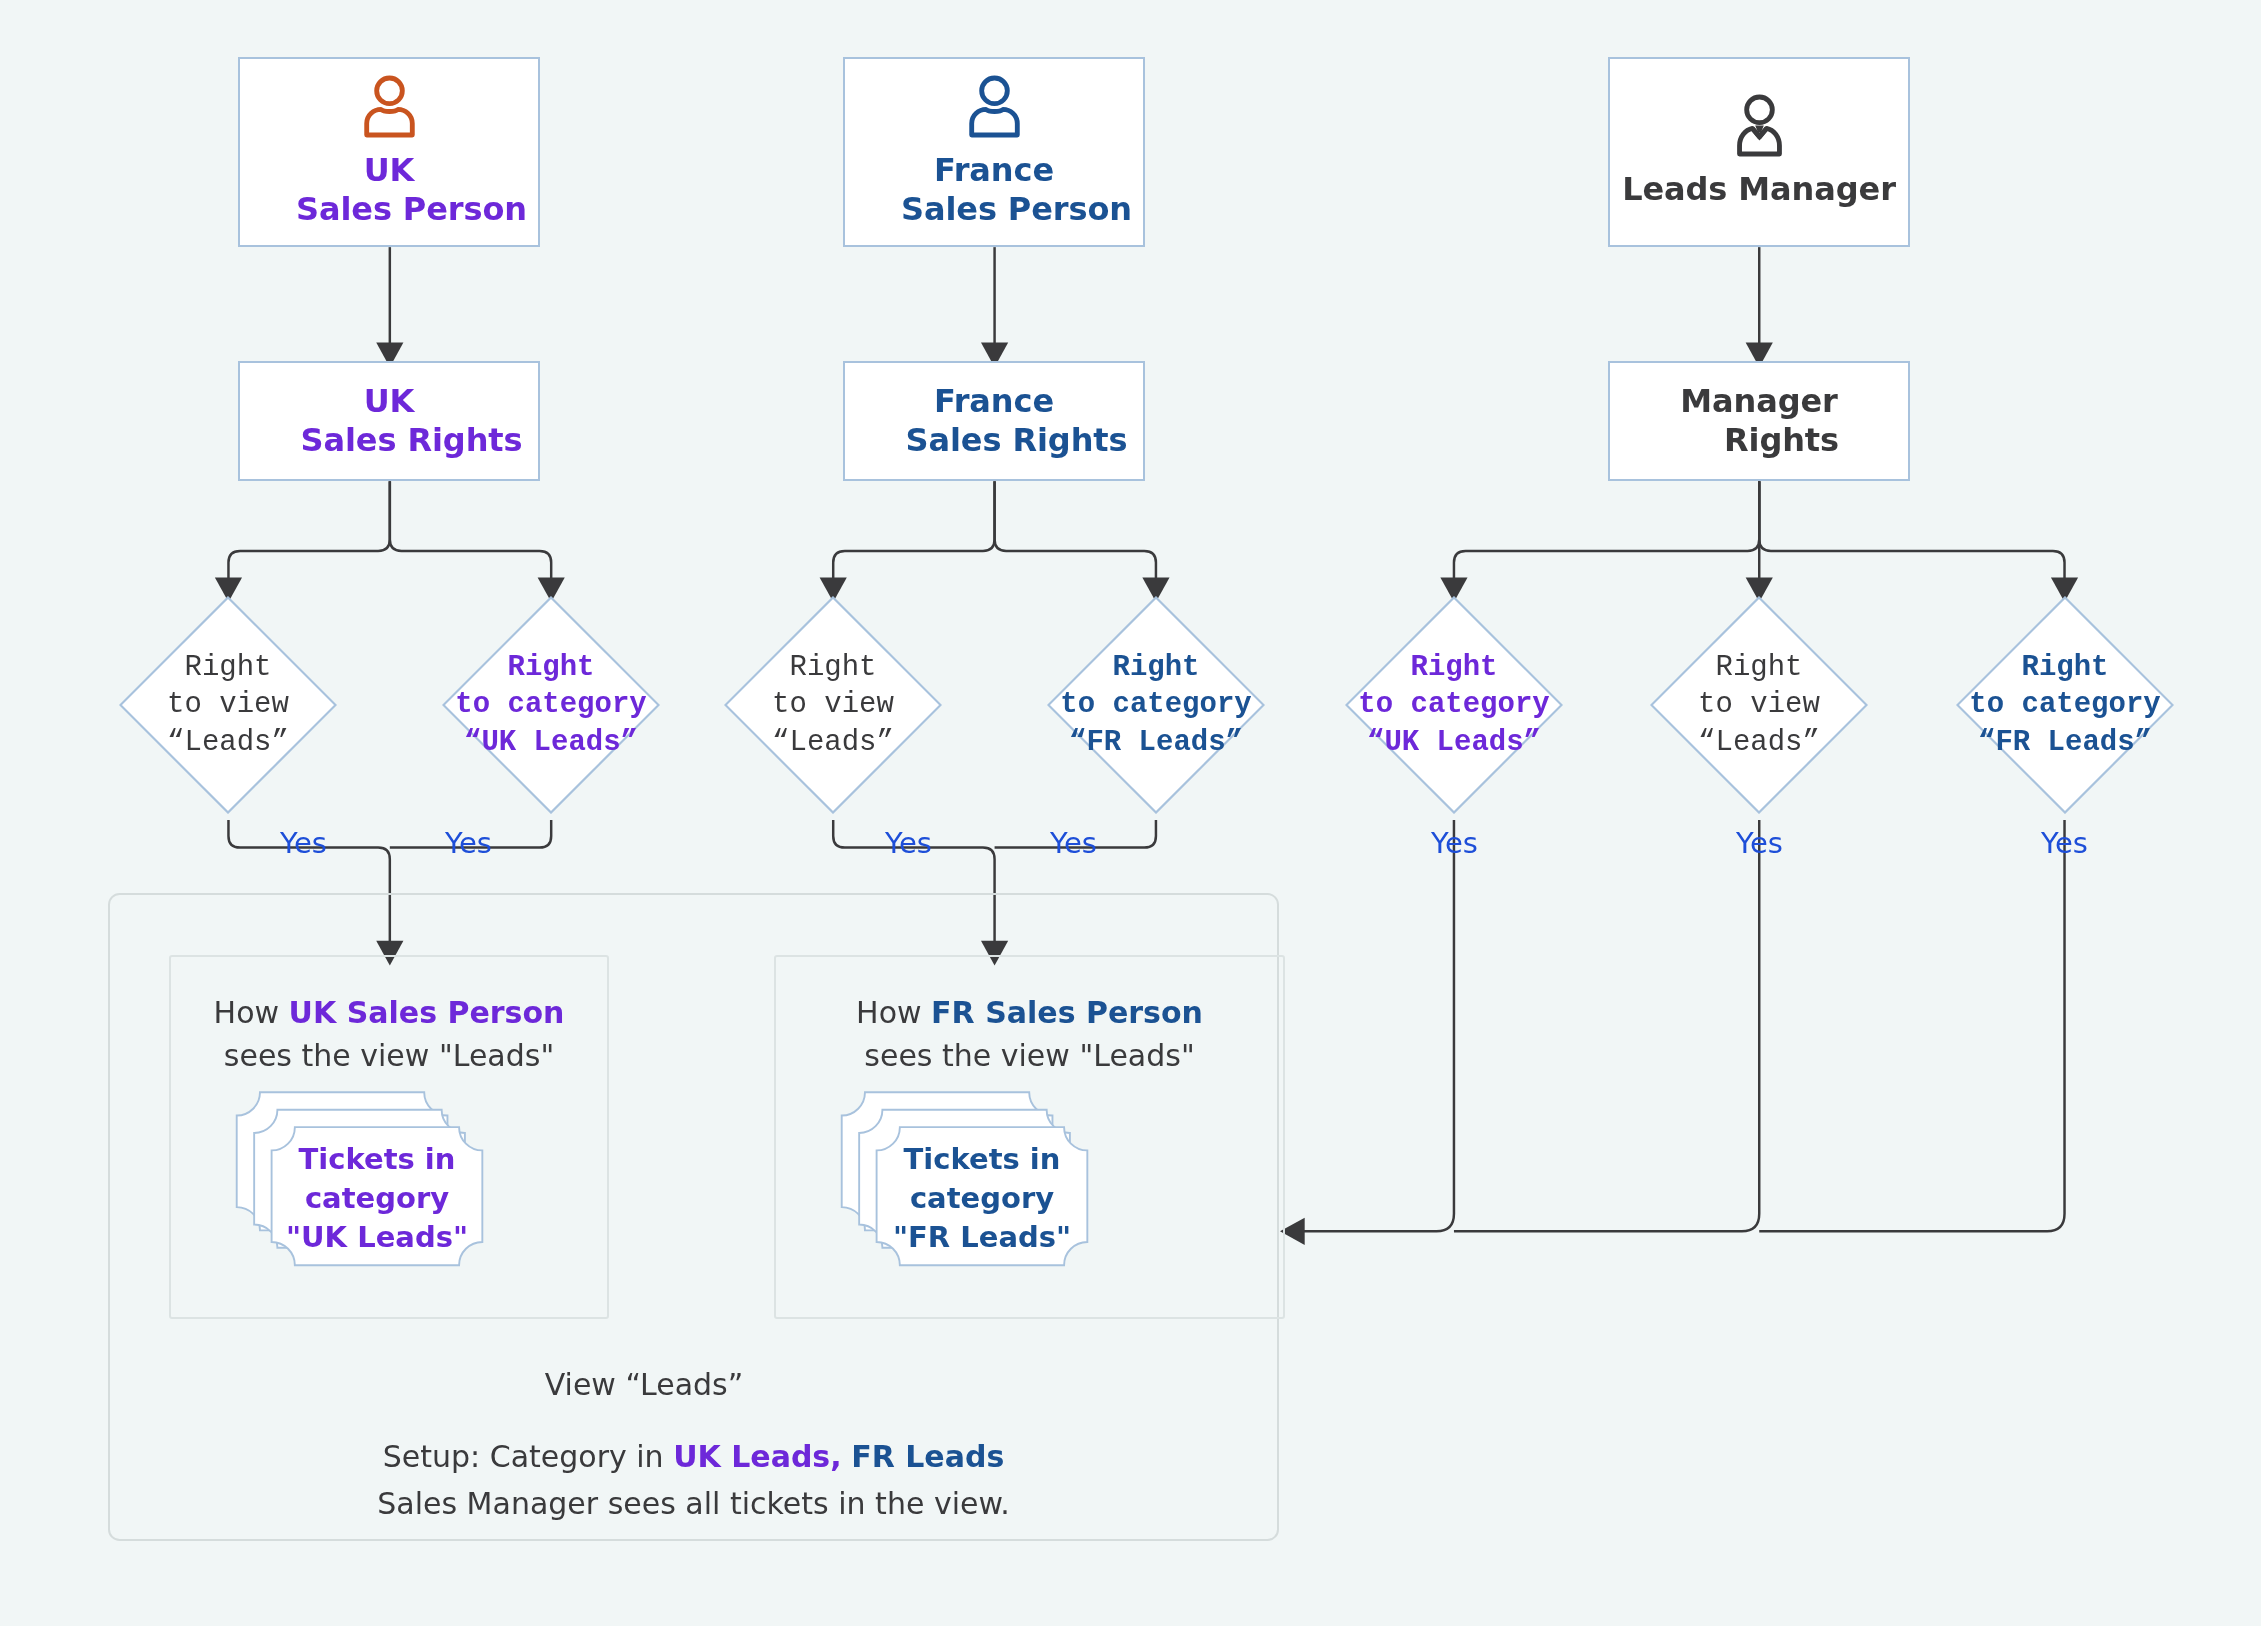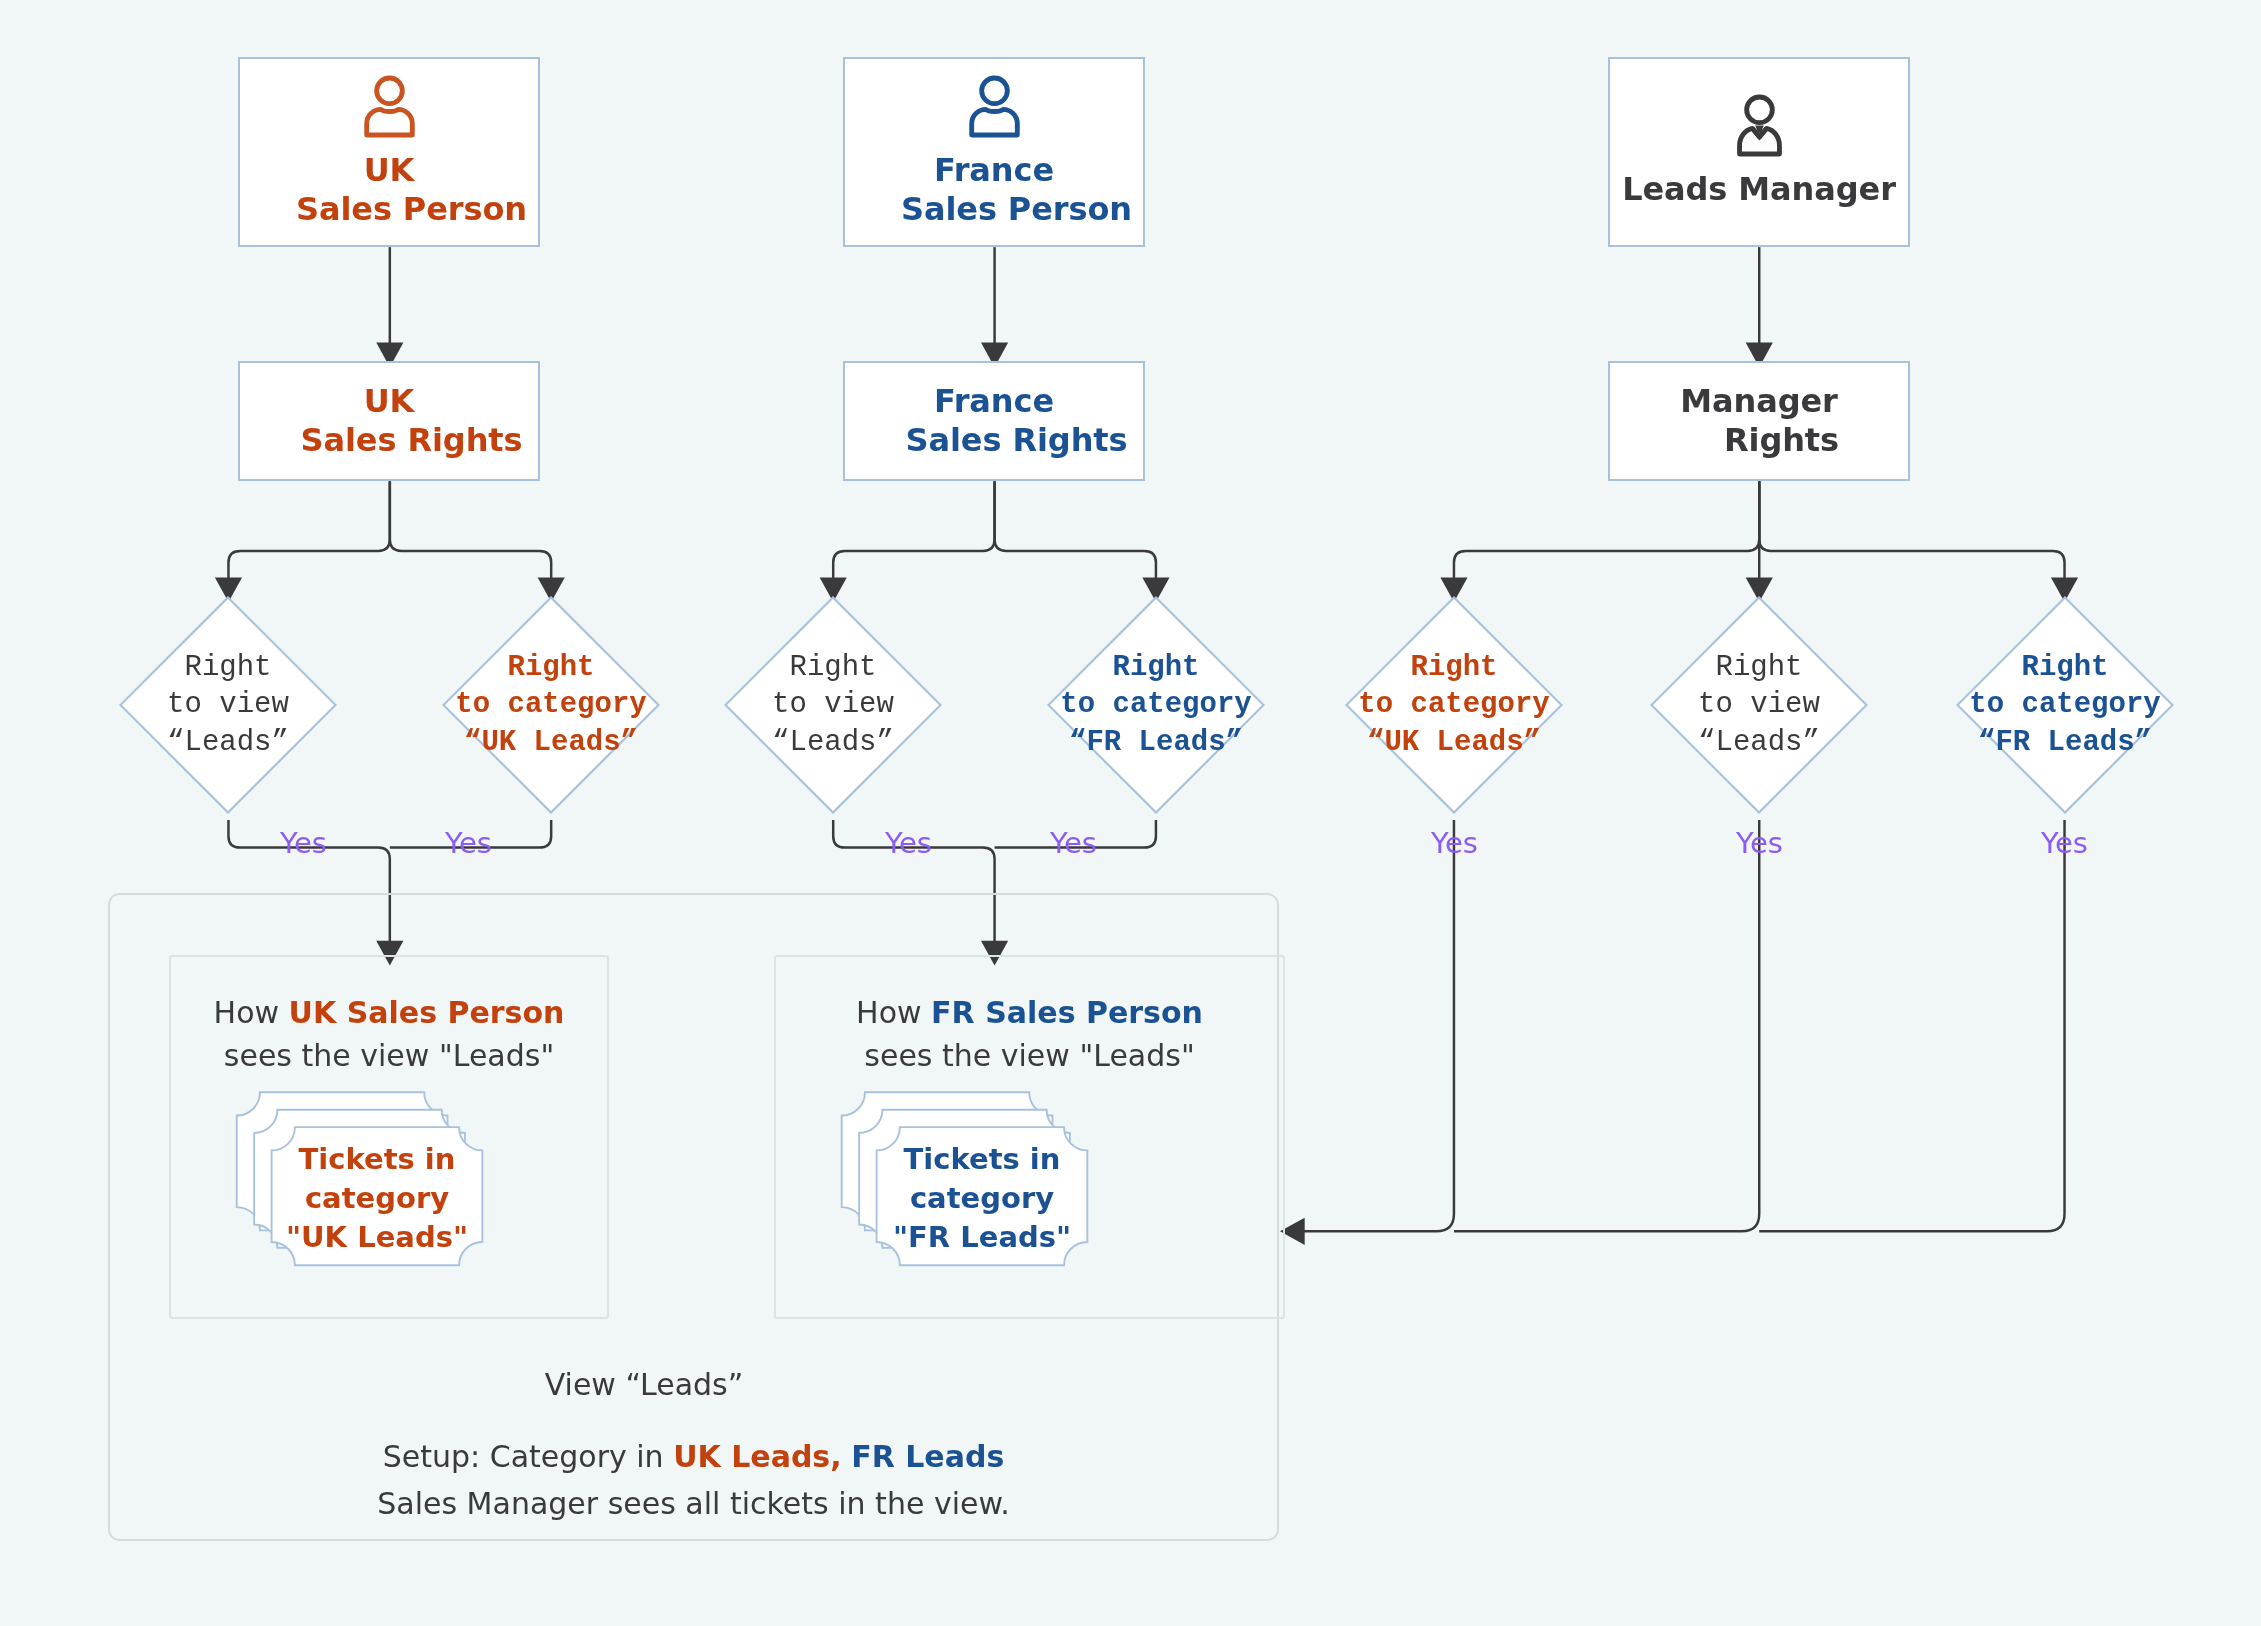--- a/index.html
+++ b/index.html
@@ -25,21 +25,21 @@
   }
   .node-box .title{
     font-weight:bold;
     font-size:32px;
     line-height:1.22;
     letter-spacing:-0.1px;
   }
   .node-box .sub{display:block;margin-left:45px;}
   .icon-wrap{margin-bottom:13px;display:block;line-height:0;}
 
-  .c-orange{color:#c2410c;}
+  .c-orange{color:#6d28d9;}
   .c-blue{color:#1b5293;}
   .c-dark{color:#3a3a3c;}
 
   
   .diamond{
     position:absolute;
     display:flex;
     align-items:center;
     justify-content:center;
   }
@@ -55,21 +55,21 @@
   }
   .diamond .dlabel.bold{font-weight:bold;}
 
   
   .conn{position:absolute;pointer-events:none;}
 
   
   .yes{
     position:absolute;
     font-size:29px;
-    color:#8b5cf6;
+    color:#1d4ed8;
     text-align:center;
     white-space:nowrap;
   }
 
   
   #view-panel{
     position:absolute;
     left:108px;top:893px;
     width:1171px;height:648px;
     border:2.9px solid #d5dcdc;

